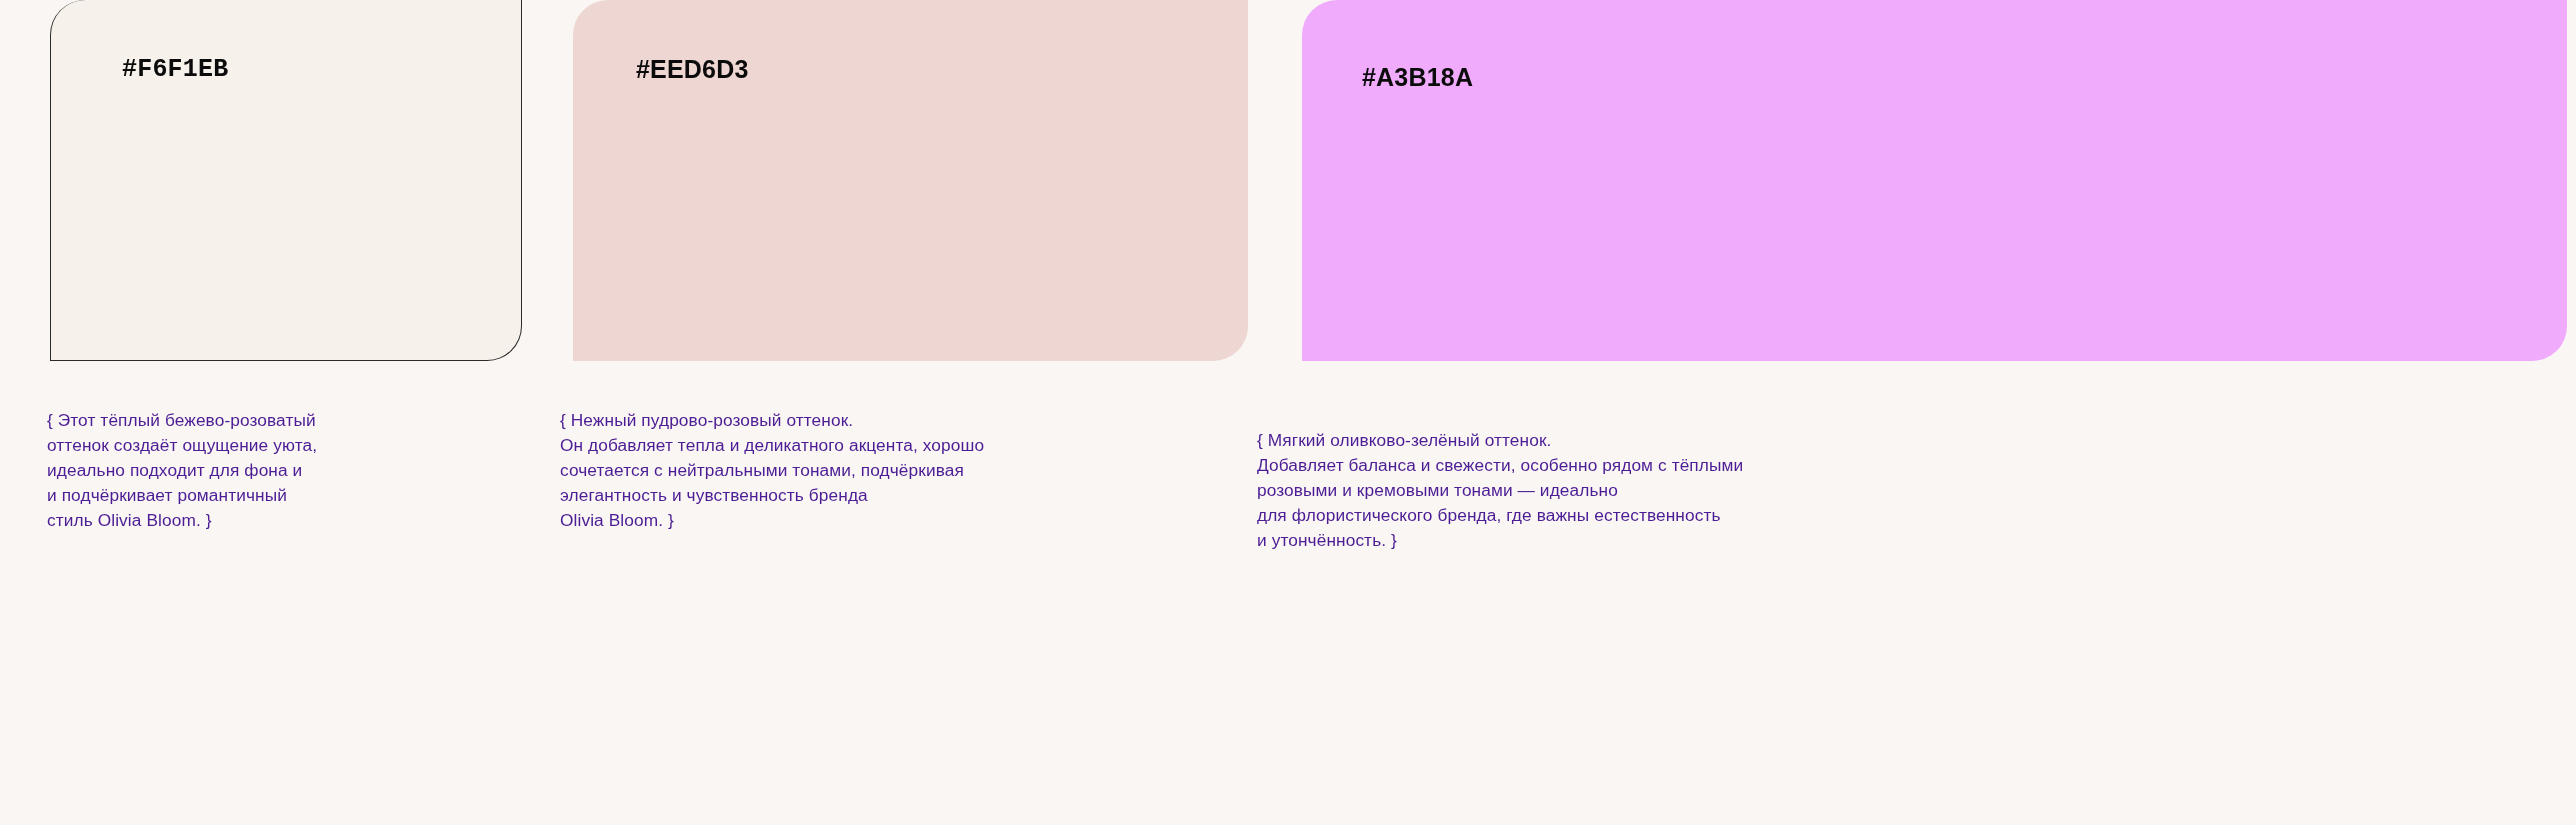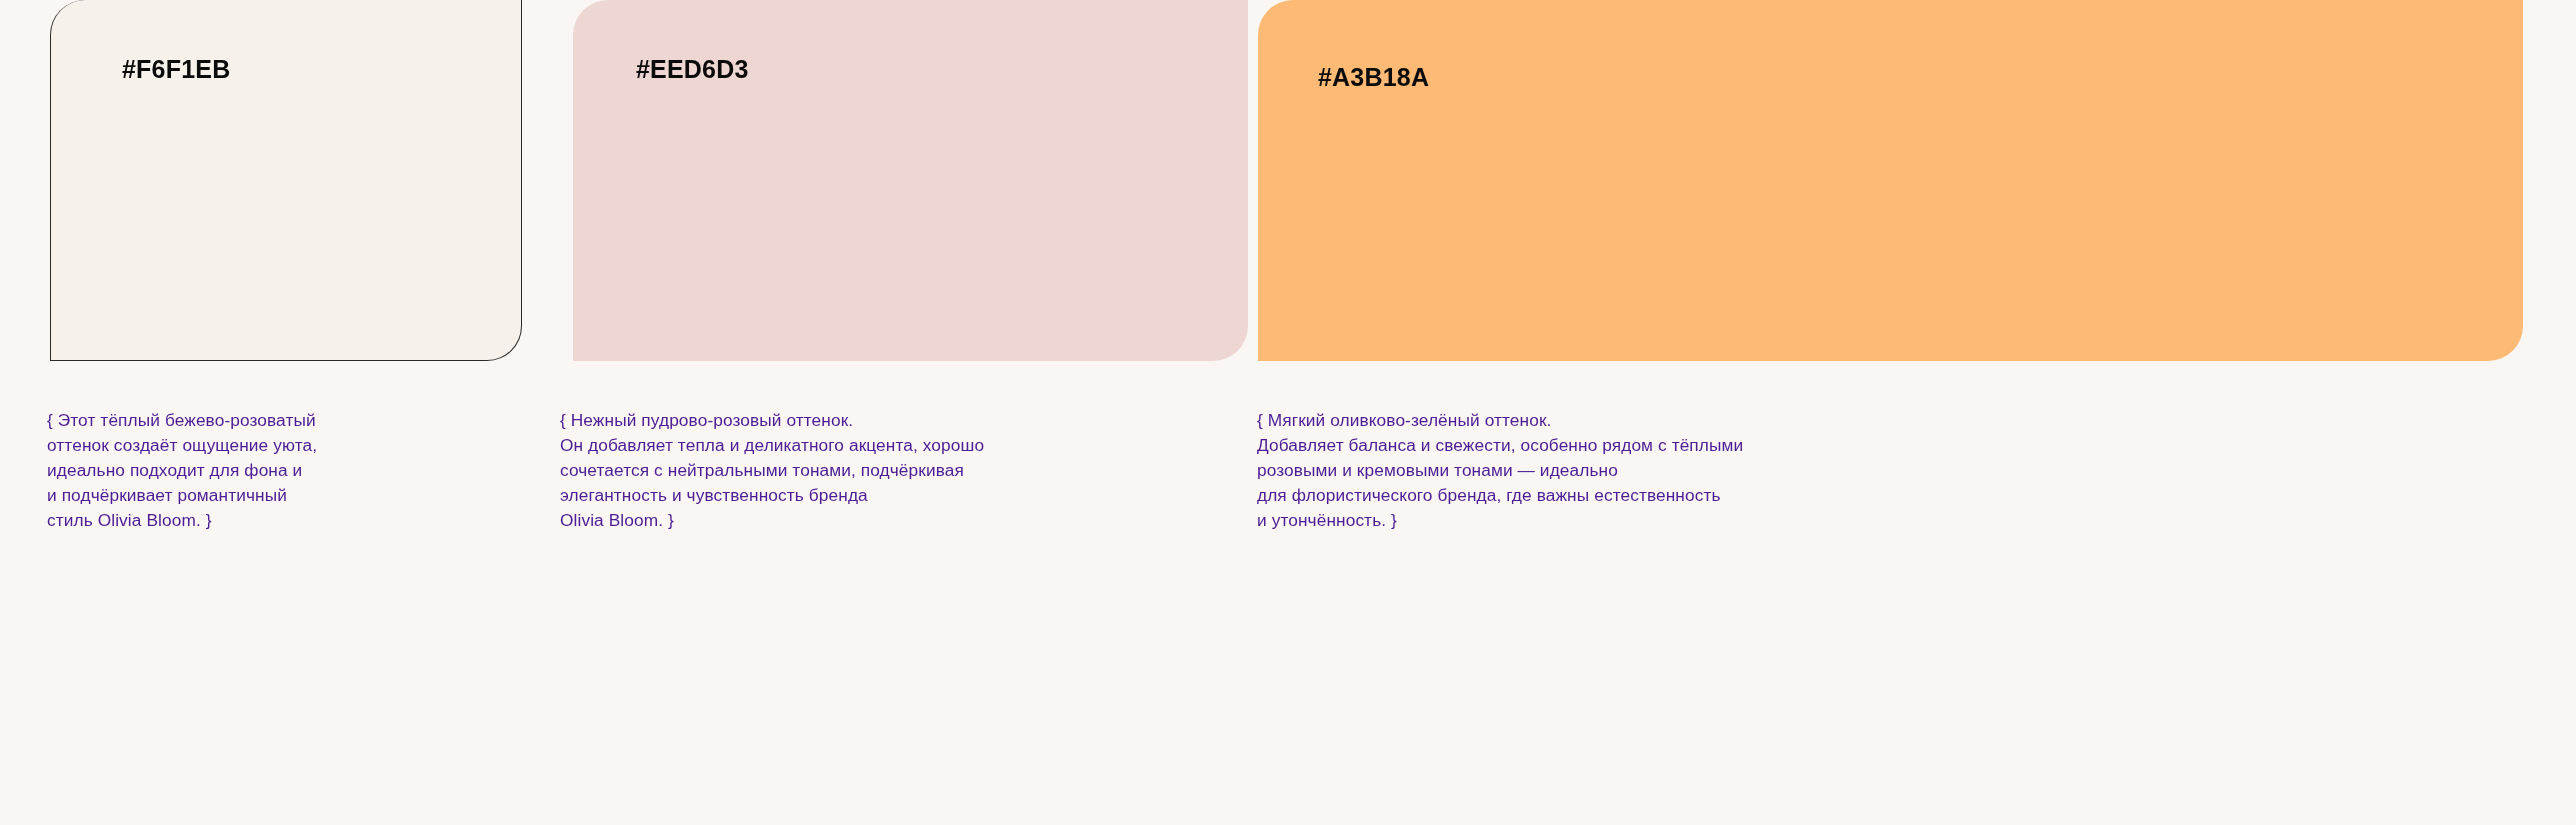--- a/index.html
+++ b/index.html
@@ -29,20 +29,21 @@
     border-radius: 35px 0 35px 0;
     box-sizing: border-box;
   }
   .swatch-1 {
     left: 50px;
     width: 472px;
     height: 361px;
     background: #F6F1EB;
     border: 1.3px solid #2A2A28;
     border-top: none;
+    font-family: Liberation Mono, monospace;
   }
   .swatch-2 {
     left: 553px;
     width: 675px;
     height: 361px;
     background: #EED6D3;
     margin-left: 20px;
   }
   .swatch-3 {
     left: 1258px;
@@ -68,36 +69,36 @@
     position: absolute;
     top: 408px;
     font-size: 17.3px;
     line-height: 25px;
     color: #4c1d95;
     white-space: pre-line;
     letter-spacing: 0.1px;
   }
   .caption-1 { left: 47px;   width: 499px; }
   .caption-2 { left: 552px;  width: 676px; margin-left: 8px; }
-  .caption-3 { left: 1257px; width: 886px; }
+  .caption-3 { left: 1257px; width: 886px; margin-top: 20px; }
 </style>
 </head>
 <body style="background: rgb(249, 246, 243);">
 
 <div class="palette-board">
 
   <div class="swatch swatch-1" style="background: rgb(246, 241, 235); border-color: rgb(42, 42, 40);">
     <span class="swatch-label">#F6F1EB</span>
   </div>
 
   <div class="swatch swatch-2" style="background: rgb(238, 214, 211);">
     <span class="swatch-label">#EED6D3</span>
   </div>
 
-  <div class="swatch swatch-3" style="background: #fdba74;">
+  <div class="swatch swatch-3" style="background: #f0abfc; margin-left: 44px;">
     <span class="swatch-label">#A3B18A</span>
   </div>
 
   <div class="caption caption-1">{ Этот тёплый бежево-розоватый
 оттенок создаёт ощущение уюта,
 идеально подходит для фона и
 и подчёркивает романтичный
 стиль Olivia Bloom. }</div>
 
   <div class="caption caption-2">{ Нежный пудрово-розовый оттенок.

